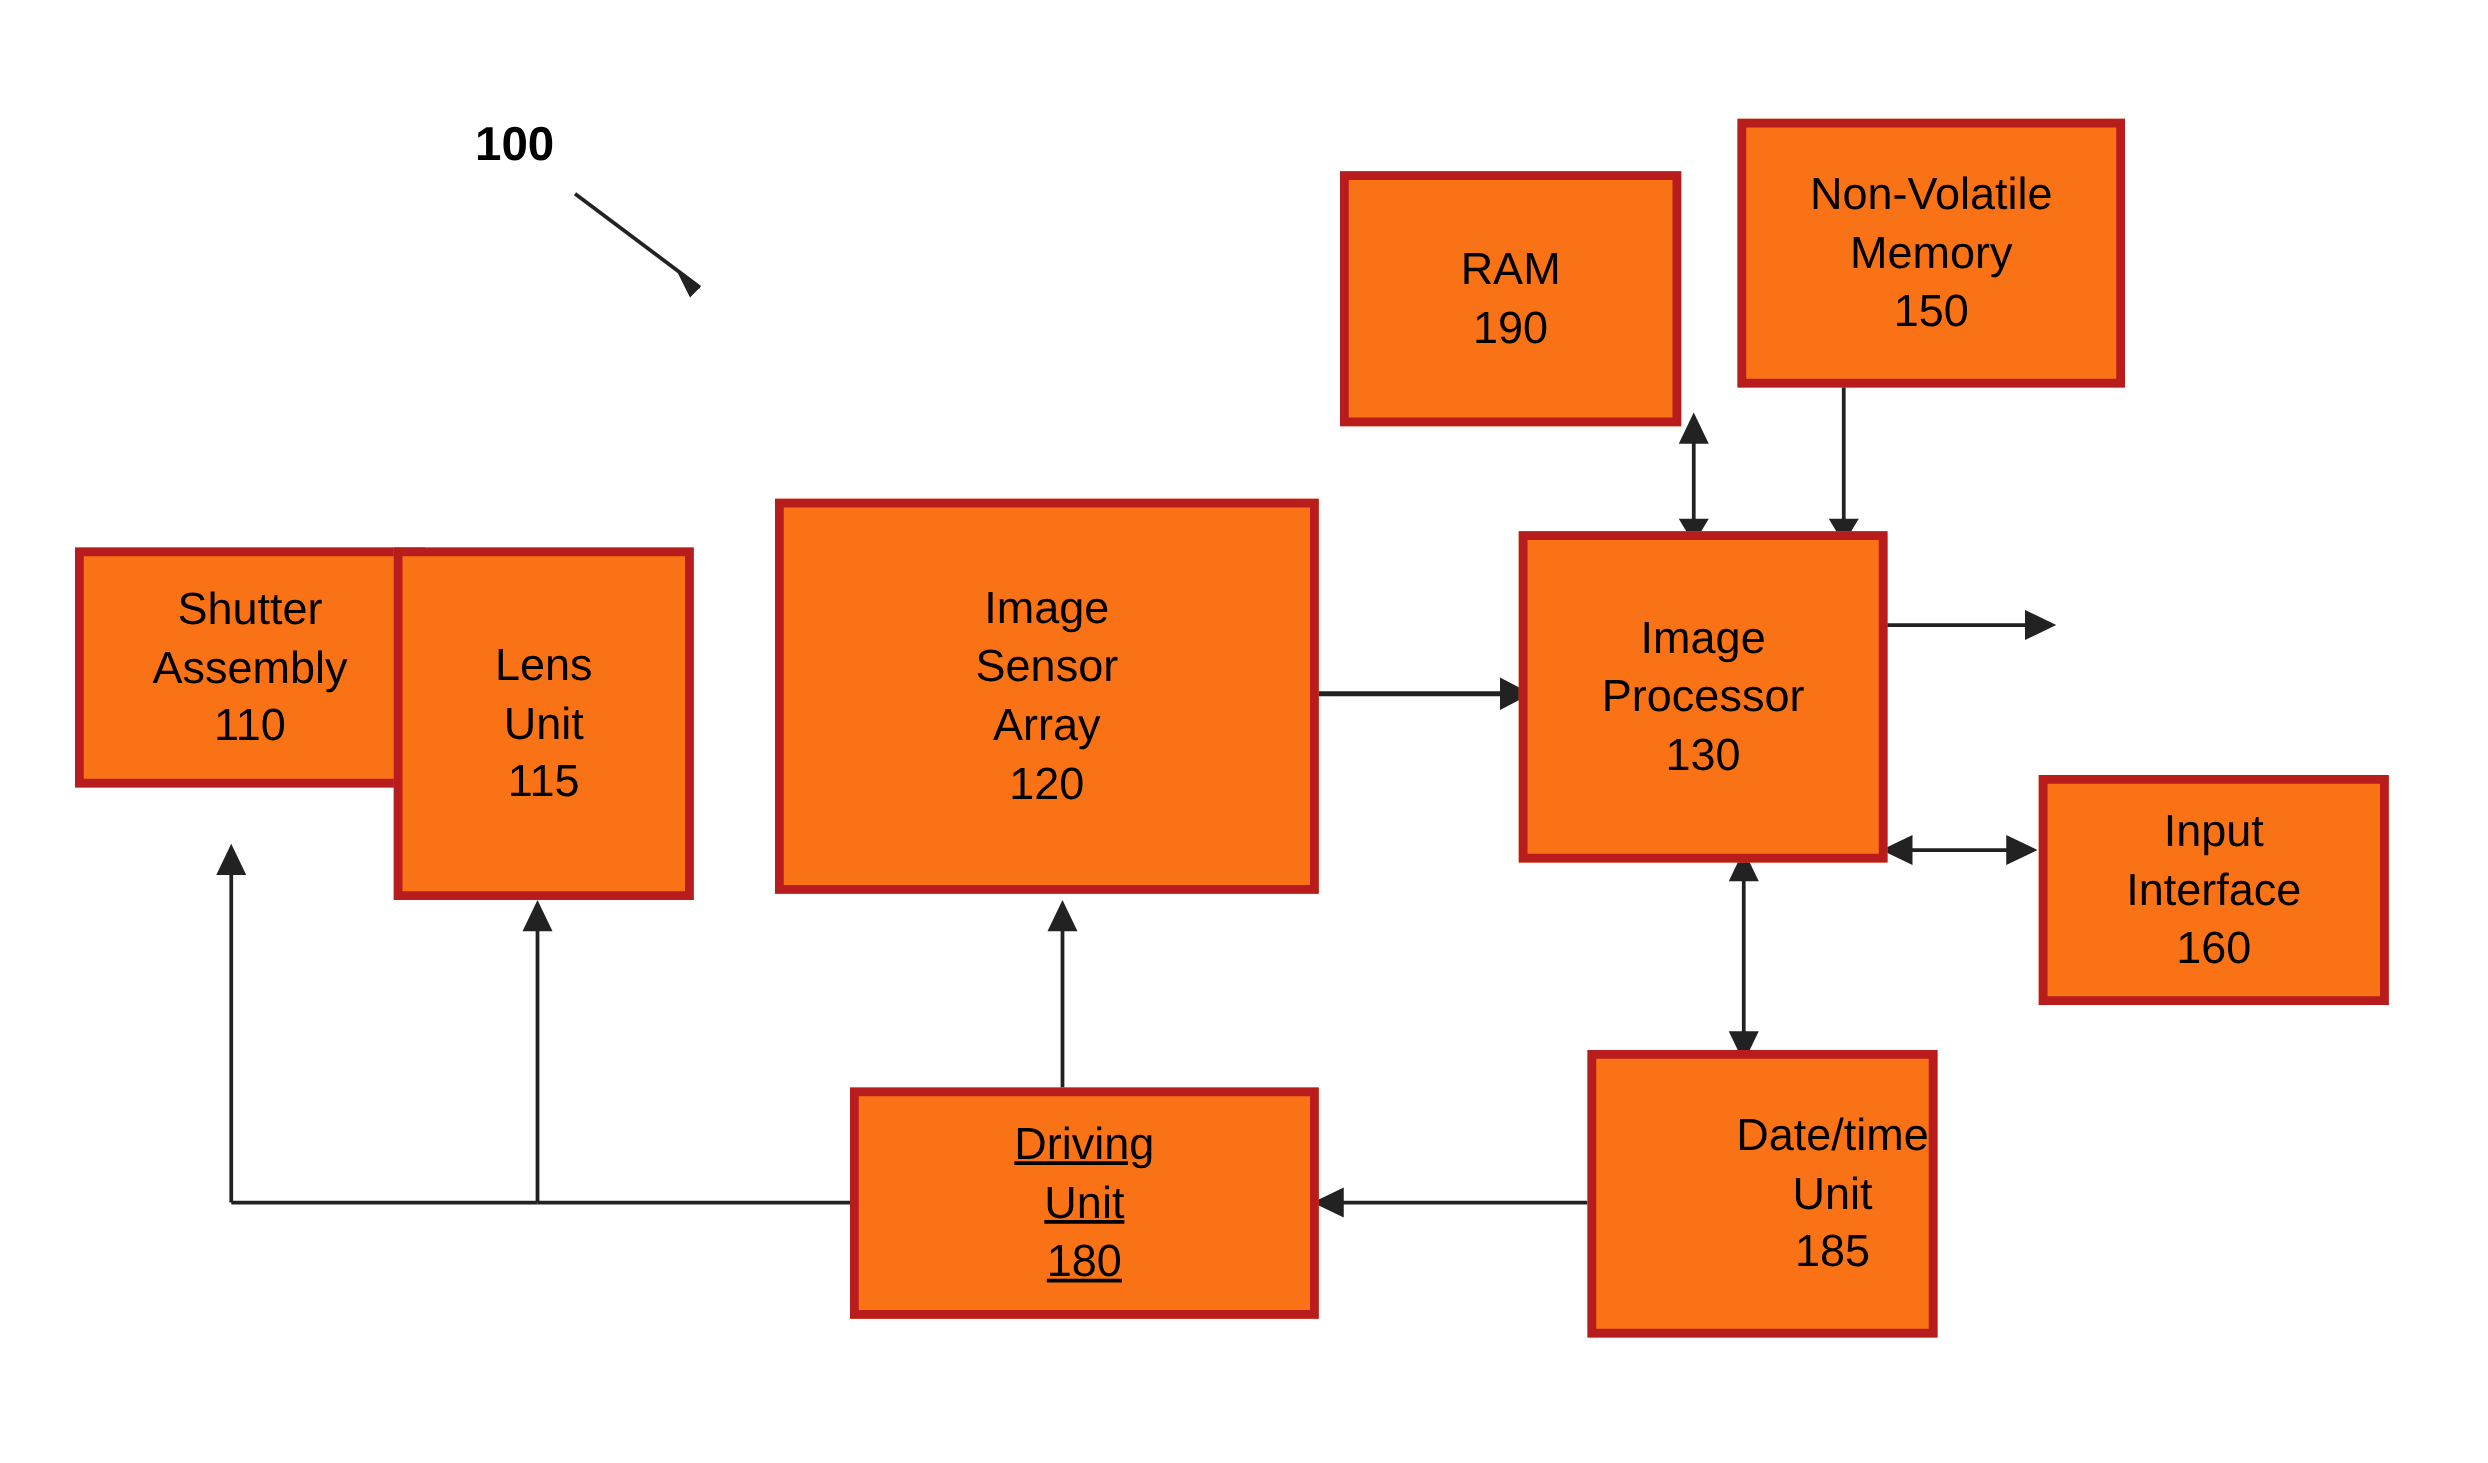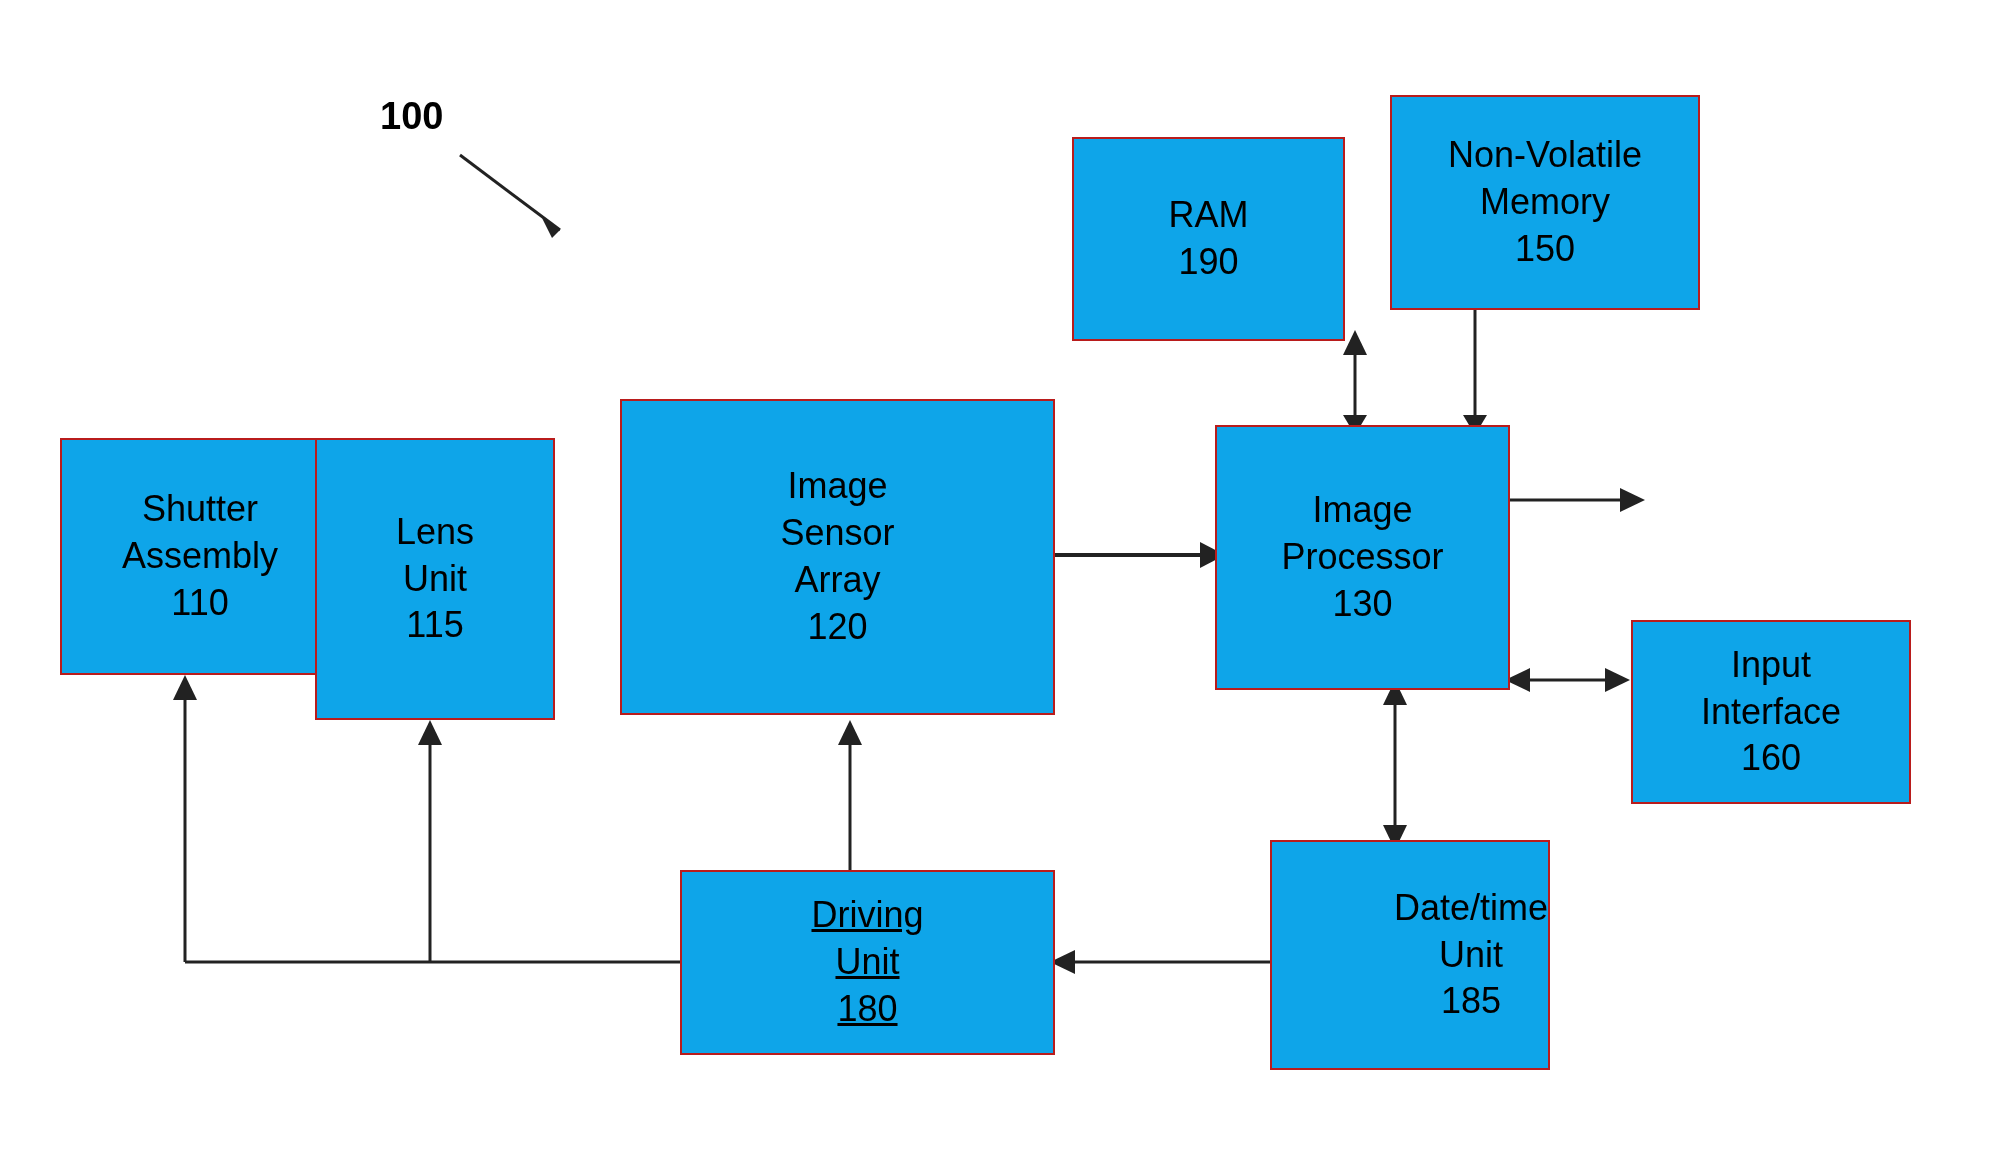--- a/index.html
+++ b/index.html
@@ -11,22 +11,22 @@
       overflow: hidden;
       position: relative;
     }
     .diagram-container {
       width: 1990px;
       height: 1170px;
       position: relative;
     }
     .block {
       position: absolute;
-      border: 2px solid #b91c1c;
-      background: #0ea5e9;
+      border: 7px solid #b91c1c;
+      background: #f97316;
       display: flex;
       align-items: center;
       justify-content: center;
       text-align: center;
       font-size: 36px;
       font-weight: normal;
       line-height: 1.3;
     }
     svg.arrows {
       position: absolute;
@@ -85,21 +85,21 @@
     <polygon points="1630,680 1605,668 1605,692" fill="#222"></polygon>
 
     <line x1="1395" y1="690" x2="1395" y2="840" stroke="#222" stroke-width="3"></line>
     <polygon points="1395,850 1383,825 1407,825" fill="#222"></polygon>
     <polygon points="1395,680 1383,705 1407,705" fill="#222"></polygon>
 
     <line x1="1270" y1="962" x2="1060" y2="962" stroke="#222" stroke-width="3"></line>
     <polygon points="1050,962 1075,950 1075,974" fill="#222"></polygon>
   </svg>
 
-  <div class="block" style="left:60px; top:438px; width:280px; height:237px;">
+  <div class="block" style="left:60px; top:438px; width:280px; height:192px;">
     <span>Shutter<br>Assembly<br>110</span>
   </div>
 
   <div class="block" style="left:315px; top:438px; width:240px; height:282px;">
     <span>Lens<br>Unit<br>115</span>
   </div>
 
   <div class="block" style="left:620px; top:399px; width:435px; height:316px;">
     <span>Image<br>Sensor<br>Array<br>120</span>
   </div>

